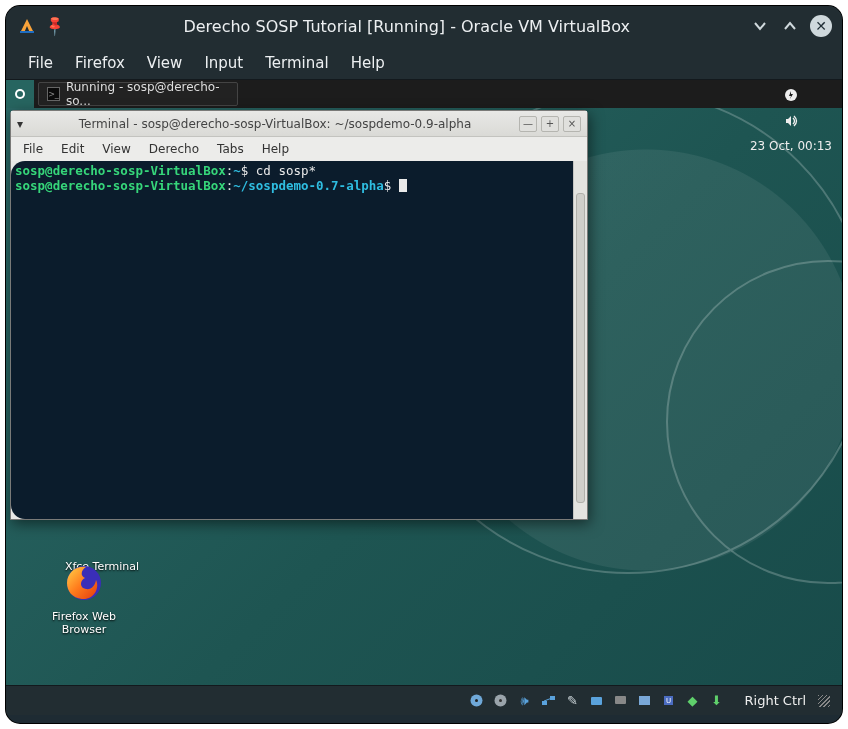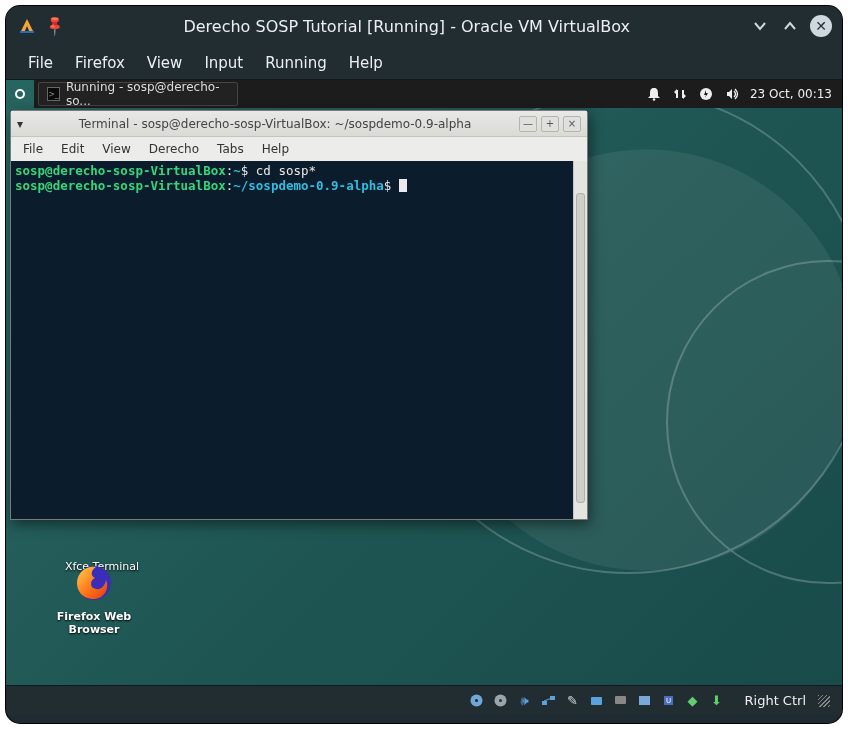--- a/index.html
+++ b/index.html
@@ -23,36 +23,36 @@
 .guest-rings { position:absolute; left:320px; top:-40px; width:680px; height:680px; pointer-events:none; opacity:.25;}
 .guest-rings::before, .guest-rings::after { content:""; position:absolute; border:2px solid #dfe9e7; border-radius:50%; }
 .guest-rings::before { width:480px; height:480px; left:60px; top:50px; }
 .guest-rings::after  { width:320px; height:320px; left:340px; top:220px; }
 
 
 .panel { position: relative; height: 28px; background: #1c1c1c; display: flex; align-items: center; color: #ddd; font-size: 12px; z-index: 3; }
 .panel-appmenu { width: 28px; height: 28px; background: #276560; display:flex; align-items:center; justify-content:center; color:#fff; }
 .task-btn { display: flex; align-items: center; height: 24px; margin: 2px 4px; padding: 0 8px; gap: 6px; background:#222; border:1px solid #444; border-radius:2px; max-width: 200px; }
 .task-btn .ticon { width:14px; height:14px; background:#0a0a0a; border:1px solid #666; display:flex; align-items:center; justify-content:center; font-size:8px; color:#888;}
-.panel-tray { margin-left: auto; display: flex; align-items: center; gap: 10px; padding: 0 10px; color:#eee; }
+.panel-tray { margin-left: auto; display: flex; align-items: center; gap: 10px; padding: 0 10px; color:#eee;flex-direction:column; }
 .tray-icon { width:16px; height:16px; display:flex; align-items:center; justify-content:center; color:#eee; }
 
 
 .desktop-icon { position: absolute; width: 92px; text-align: center; color:#fff; font-size:11px; text-shadow:0 1px 2px #000; z-index:1;}
 .desktop-icon .icon-box { width:46px; height:46px; margin:0 auto 4px; display:flex;align-items:center;justify-content:center;}
 
 
 .termwin { position: absolute; left: 4px; top: 30px; width: 578px; height: 410px; background: #e8e8e6; border: 1px solid #7a7a78; border-radius: 4px 4px 0 0; box-shadow: 2px 4px 14px rgba(0,0,0,.5); z-index:4; display:flex; flex-direction:column; }
 .term-titlebar { height: 26px; background: linear-gradient(#e8e8e6,#dadad6); display:flex; align-items:center; padding:0 6px; font-size:12px; color:#333; border-bottom:1px solid #c3c3bf;}
 .term-title { flex:1; text-align:center; font-weight:normal; color:#444; white-space:nowrap; overflow:hidden; text-overflow:ellipsis;}
 .term-ctrl { display:flex; gap:4px;}
 .term-btn { width:18px; height:16px; border:1px solid #b5b5b0; background:#e0e0dd; border-radius:2px; display:flex;align-items:center;justify-content:center; font-size:10px; color:#555; cursor:pointer;}
 .term-menubar { height: 24px; display:flex; align-items:center; padding:0 4px; gap:2px; background:#ececea; font-size:12px;color:#333;}
 .term-menuitem { padding: 2px 8px; cursor:pointer; }
-.term-body { flex:1; display:flex; background:#0b1c2c; }
+.term-body { flex:1; display:flex; background:#0b1c2c;border-radius:14px; }
 .term-content { flex:1; padding:2px 4px; font-family:"DejaVu Sans Mono",Menlo,monospace; font-size:12.5px; line-height:15px; color:#eaeaea; }
 .term-scroll { width:14px; background:#e4e4e0; border-left:1px solid #c6c6c2; position:relative; }
 .term-thumb { position:absolute; left:2px; right:2px; top:32px; height:310px; background:#cfcfca; border:1px solid #b0b0aa; border-radius:3px; }
 .u  { color:#36d67a; font-weight:bold; }
 .h  { color:#eaeaea; }
 .p  { color:#2fbde0; font-weight:bold; }
 .d  { color:#eaeaea; }
 .cursor { display:inline-block; width:8px; height:13px; background:#eaeaea; vertical-align:-2px; }
 
 
@@ -86,21 +86,21 @@
         </span>
       <span class="vb-close">✕</span>
     </span>
   </div>
 
   <div class="vb-menubar">
     <span class="vb-menuitem">File</span>
     <span class="vb-menuitem">Firefox</span>
     <span class="vb-menuitem">View</span>
     <span class="vb-menuitem">Input</span>
-    <span class="vb-menuitem">Running</span>
+    <span class="vb-menuitem">Terminal</span>
     <span class="vb-menuitem">Help</span>
   </div>
 
   <div class="guest">
     <div class="guest-bg"></div>
     <div class="guest-rings"></div>
 
     <div class="panel">
       <div class="panel-appmenu">
         <svg width="14" height="14" viewBox="0 0 14 14">
@@ -139,21 +139,21 @@
             </svg>
           </span>
         <span>23 Oct, 00:13</span>
       </div>
     </div>
 
     <div class="desktop-icon" style="left:50px; top:430px;">
       <div class="icon-box"></div>
       <div>Xfce Terminal</div>
     </div>
-    <div class="desktop-icon" style="left:42px; top:480px;font-weight:bold;">
+    <div class="desktop-icon" style="left:32px; top:480px;">
       <div class="icon-box">
         <svg width="42" height="42" viewBox="0 0 42 42">
             <circle cx="21" cy="21" r="17" fill="#3a2eb8"></circle>
             <path d="M4 21 C4 10 14 3 23 5 C18 8 17 14 22 16 C17 18 16 26 23 27 C28 28 32 24 33 18 C37 26 31 38 19 37 C9 36 4 29 4 21 Z" fill="url(#fg)"></path>
             <defs>
               <linearGradient id="fg" x1="0" y1="0" x2="1" y2="1">
                 <stop offset="0" stop-color="#ffd24a"></stop>
                 <stop offset=".5" stop-color="#ff7b1c"></stop>
                 <stop offset="1" stop-color="#e23a0e"></stop>
               </linearGradient>
@@ -177,21 +177,21 @@
         <span class="term-menuitem">File</span>
         <span class="term-menuitem">Edit</span>
         <span class="term-menuitem">View</span>
         <span class="term-menuitem">Derecho</span>
         <span class="term-menuitem">Tabs</span>
         <span class="term-menuitem">Help</span>
       </div>
       <div class="term-body">
         <div class="term-content">
           <div><span class="u">sosp@derecho-sosp-VirtualBox</span><span class="h">:</span><span class="p">~</span><span class="d">$ </span><span class="d">cd sosp*</span></div>
-          <div><span class="u">sosp@derecho-sosp-VirtualBox</span><span class="h">:</span><span class="p">~/sospdemo-0.9-alpha</span><span class="d">$ </span><span class="cursor"></span></div>
+          <div><span class="u">sosp@derecho-sosp-VirtualBox</span><span class="h">:</span><span class="p">~/sospdemo-0.7-alpha</span><span class="d">$ </span><span class="cursor"></span></div>
         </div>
         <div class="term-scroll">
           <div class="term-thumb"></div>
         </div>
       </div>
     </div>
   </div>
 
   <div class="vb-status">
     <span class="sicon">

